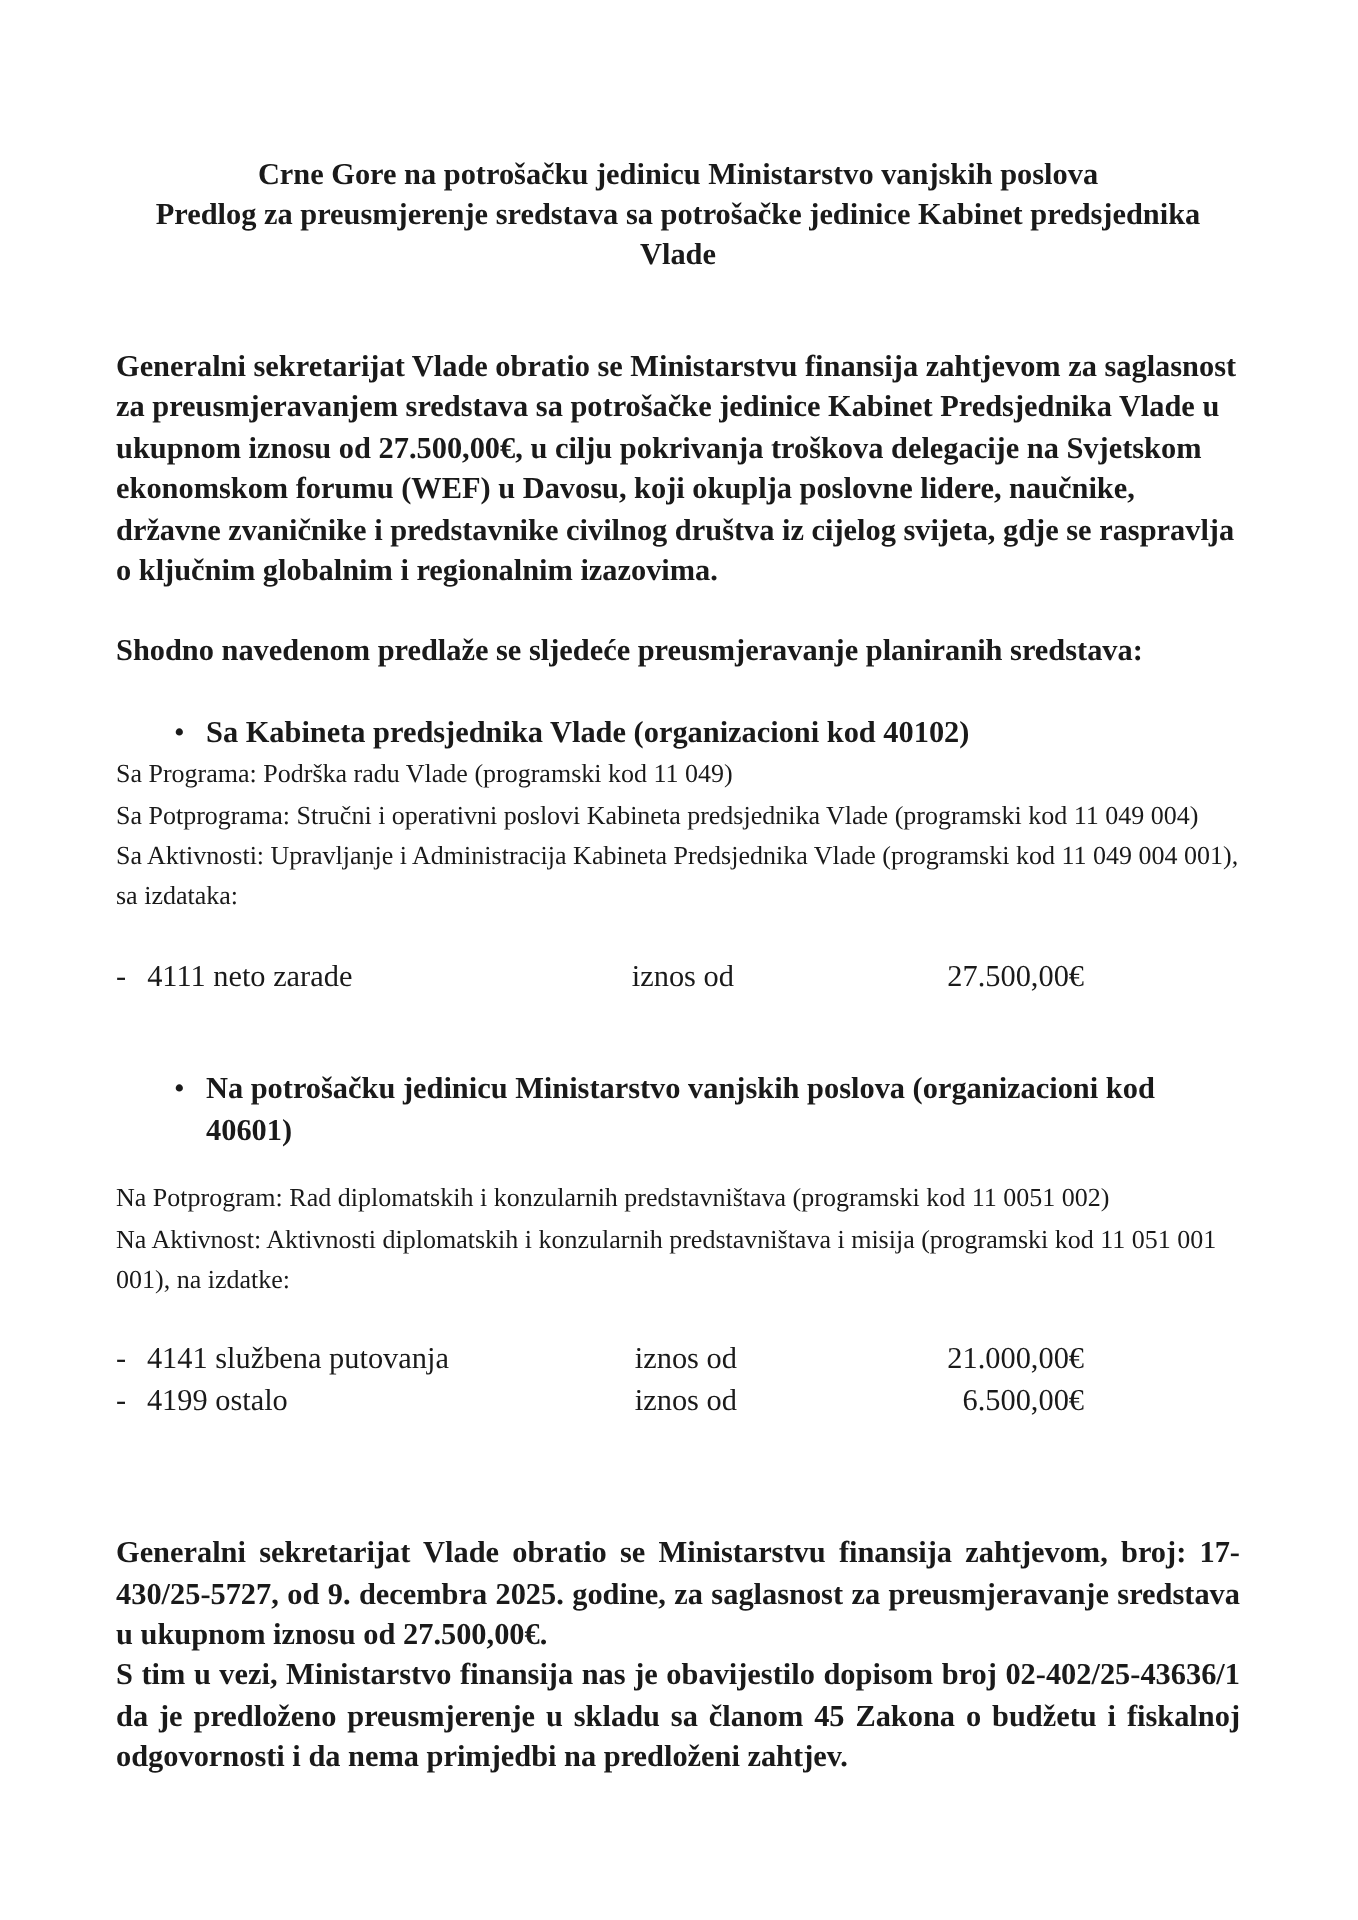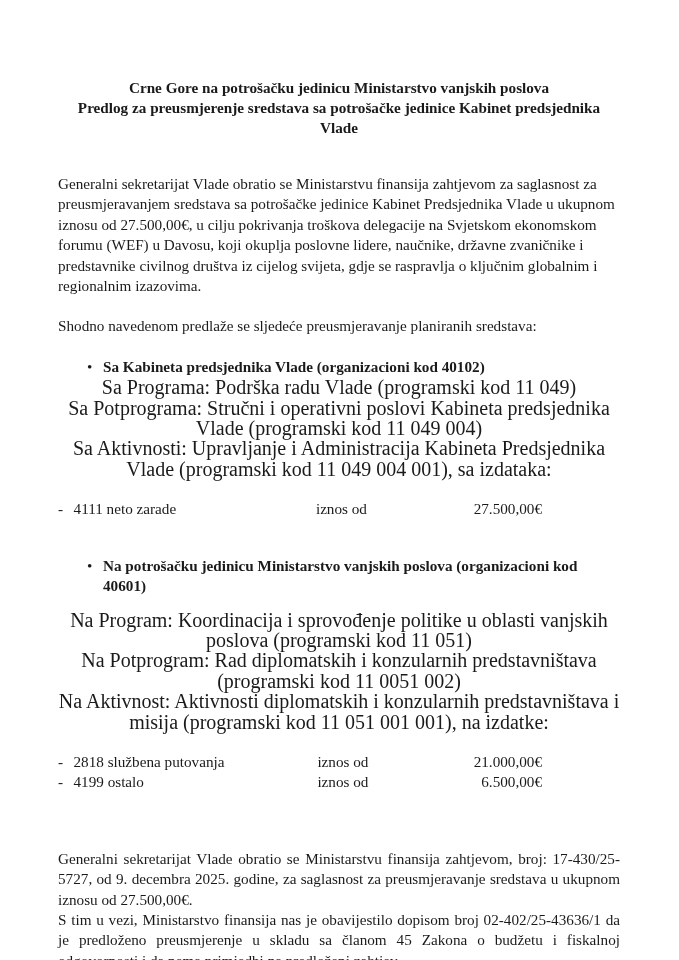--- a/index.html
+++ b/index.html
@@ -41,20 +41,21 @@
   }
   .doc-title .t-line {
     display: block;
   }
 
   p.para {
     margin: 0;
     font-size: 15.2px;
     line-height: 20.4px;
     text-align: left;
+    font-weight: bold;
   }
   p.para.justify {
     text-align: justify;
     text-justify: inter-word;
   }
 
   .gap-xl { height: 36px; }
   .gap-md { height: 20px; }
   .gap-sm { height: 13px; }
 
@@ -70,23 +71,22 @@
     position: absolute;
     left: 29px;
     top: 0;
     font-size: 15.2px;
     line-height: 20.4px;
     font-weight: normal;
   }
 
   
   .info-block {
-    font-size: 20px;
+    font-size: 13px;
     line-height: 20.4px;
-    text-align: center;
   }
   .info-line { display: block; }
 
   
   .amount-table {
     width: 100%;
     border-collapse: collapse;
     font-size: 15.2px;
     line-height: 20.4px;
   }
@@ -149,32 +149,31 @@
     <div class="gap-xl"></div>
 
     <div class="bullet-row">
       <span class="bullet-glyph">•</span>
       <span>Na potrošačku jedinicu Ministarstvo vanjskih poslova (organizacioni kod 40601)</span>
     </div>
 
     <div class="gap-sm"></div>
 
     <div class="info-block">
-      <span class="info-line">Na Program: Koordinacija i sprovođenje politike u oblasti vanjskih poslova (programski kod 11 051)</span>
       <span class="info-line">Na Potprogram: Rad diplomatskih i konzularnih predstavništava (programski kod 11 0051 002)</span>
       <span class="info-line">Na Aktivnost: Aktivnosti diplomatskih i konzularnih predstavništava i misija (programski kod 11 051 001 001), na izdatke:</span>
     </div>
 
     <div class="gap-md"></div>
 
     <table class="amount-table">
       <tbody>
         <tr>
           <td class="c-dash">-</td>
-          <td class="c-label">2818 službena putovanja</td>
+          <td class="c-label">4141 službena putovanja</td>
           <td class="c-iznos">iznos od</td>
           <td class="c-amount">21.000,00€</td>
         </tr>
         <tr>
           <td class="c-dash">-</td>
           <td class="c-label">4199 ostalo</td>
           <td class="c-iznos">iznos od</td>
           <td class="c-amount">6.500,00€</td>
         </tr>
       </tbody>

